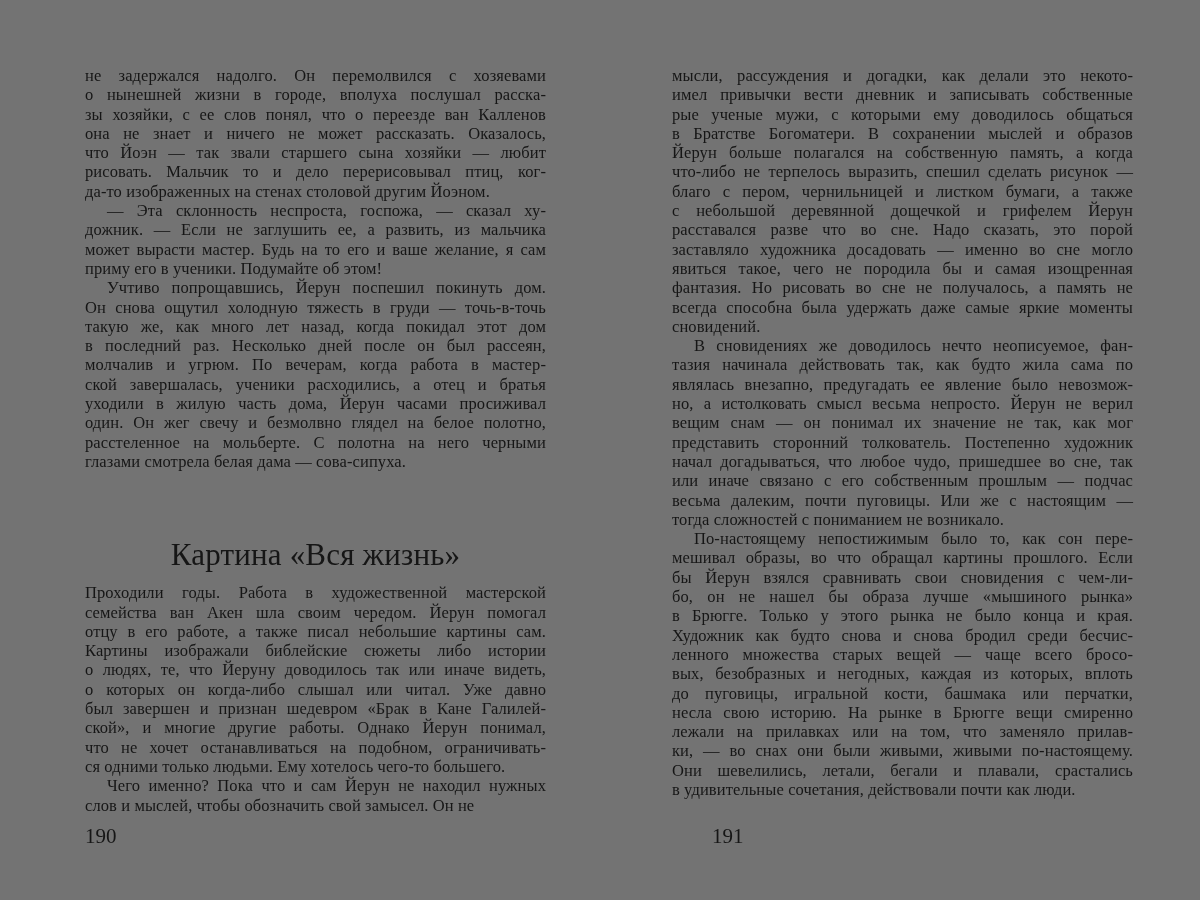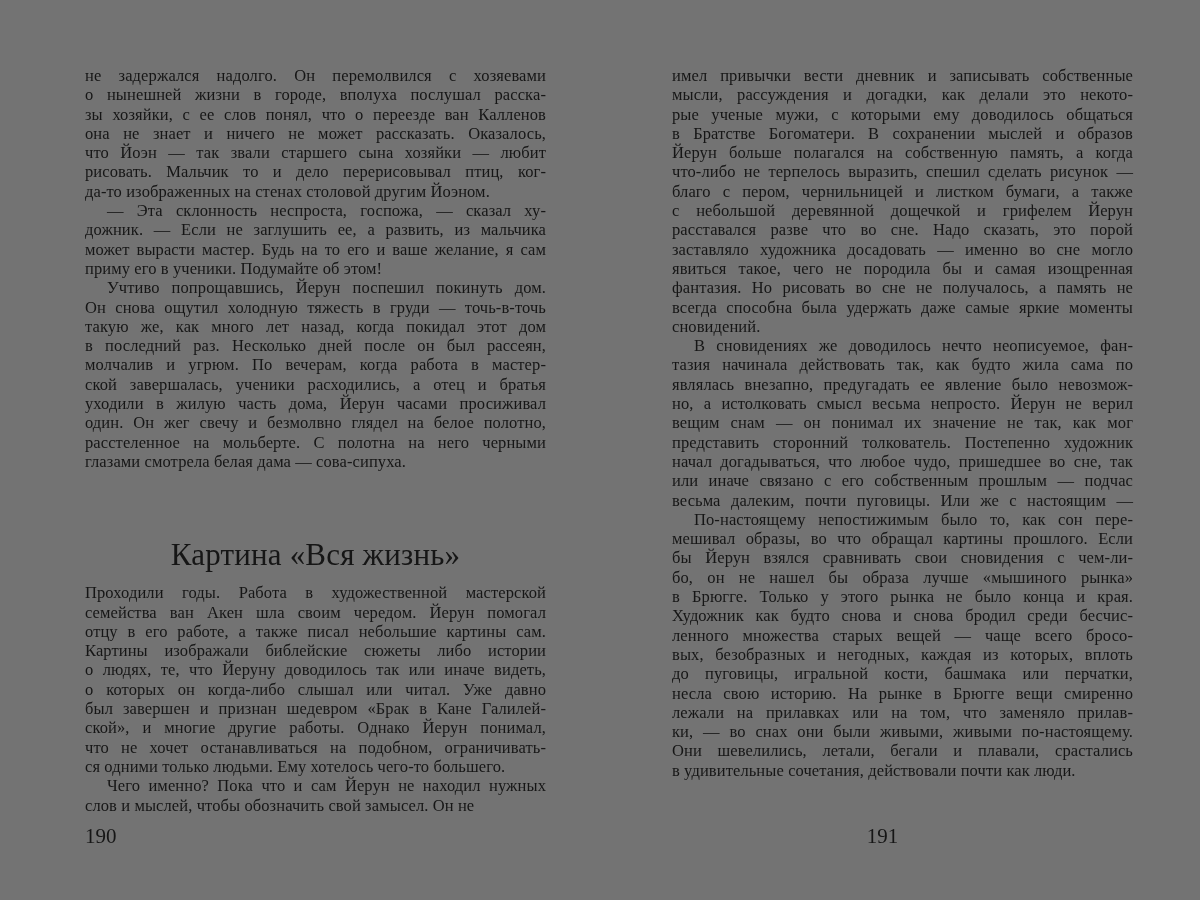--- a/index.html
+++ b/index.html
@@ -52,21 +52,21 @@
   }
 
   .pagenum {
     position: absolute;
     top: 827px;
     font-size: 21px;
     line-height: 19px;
     color: #161616;
   }
   .pagenum--left  { left: 85px; }
-  .pagenum--right { left: 652px; width: 461px; text-align: center; }
+  .pagenum--right { left: 712px; width: 461px; text-align: left; }
 </style>
 </head>
 <body>
 
 <div class="spread">
   <div class="page page--left">
       <div class="para">
         <div class="line">не задержался надолго. Он перемолвился с хозяевами</div>
         <div class="line">о нынешней жизни в городе, вполуха послушал расска-</div>
         <div class="line">зы хозяйки, с ее слов понял, что о переезде ван Калленов</div>
@@ -107,22 +107,22 @@
         <div class="line final">ся одними только людьми. Ему хотелось чего-то большего.</div>
       </div>
       <div class="para">
         <div class="line indent">Чего именно? Пока что и сам Йерун не находил нужных</div>
         <div class="line final">слов и мыслей, чтобы обозначить свой замысел. Он не</div>
       </div>
     </div>
 
   <div class="page page--right">
       <div class="para">
+        <div class="line">мысли, рассуждения и догадки, как делали это некото-</div>
         <div class="line">имел привычки вести дневник и записывать собственные</div>
-        <div class="line">мысли, рассуждения и догадки, как делали это некото-</div>
         <div class="line">рые ученые мужи, с которыми ему доводилось общаться</div>
         <div class="line">в Братстве Богоматери. В сохранении мыслей и образов</div>
         <div class="line">Йерун больше полагался на собственную память, а когда</div>
         <div class="line">что-либо не терпелось выразить, спешил сделать рисунок —</div>
         <div class="line">благо с пером, чернильницей и листком бумаги, а также</div>
         <div class="line">с небольшой деревянной дощечкой и грифелем Йерун</div>
         <div class="line">расставался разве что во сне. Надо сказать, это порой</div>
         <div class="line">заставляло художника досадовать — именно во сне могло</div>
         <div class="line">явиться такое, чего не породила бы и самая изощренная</div>
         <div class="line">фантазия. Но рисовать во сне не получалось, а память не</div>
@@ -132,20 +132,21 @@
       <div class="para">
         <div class="line indent">В сновидениях же доводилось нечто неописуемое, фан-</div>
         <div class="line">тазия начинала действовать так, как будто жила сама по</div>
         <div class="line">являлась внезапно, предугадать ее явление было невозмож-</div>
         <div class="line">но, а истолковать смысл весьма непросто. Йерун не верил</div>
         <div class="line">вещим снам — он понимал их значение не так, как мог</div>
         <div class="line">представить сторонний толкователь. Постепенно художник</div>
         <div class="line">начал догадываться, что любое чудо, пришедшее во сне, так</div>
         <div class="line">или иначе связано с его собственным прошлым — подчас</div>
         <div class="line">весьма далеким, почти пуговицы. Или же с настоящим —</div>
+        <div class="line final">тогда сложностей с пониманием не возникало.</div>
       </div>
       <div class="para">
         <div class="line indent">По-настоящему непостижимым было то, как сон пере-</div>
         <div class="line">мешивал образы, во что обращал картины прошлого. Если</div>
         <div class="line">бы Йерун взялся сравнивать свои сновидения с чем-ли-</div>
         <div class="line">бо, он не нашел бы образа лучше «мышиного рынка»</div>
         <div class="line">в Брюгге. Только у этого рынка не было конца и края.</div>
         <div class="line">Художник как будто снова и снова бродил среди бесчис-</div>
         <div class="line">ленного множества старых вещей — чаще всего бросо-</div>
         <div class="line">вых, безобразных и негодных, каждая из которых, вплоть</div>

